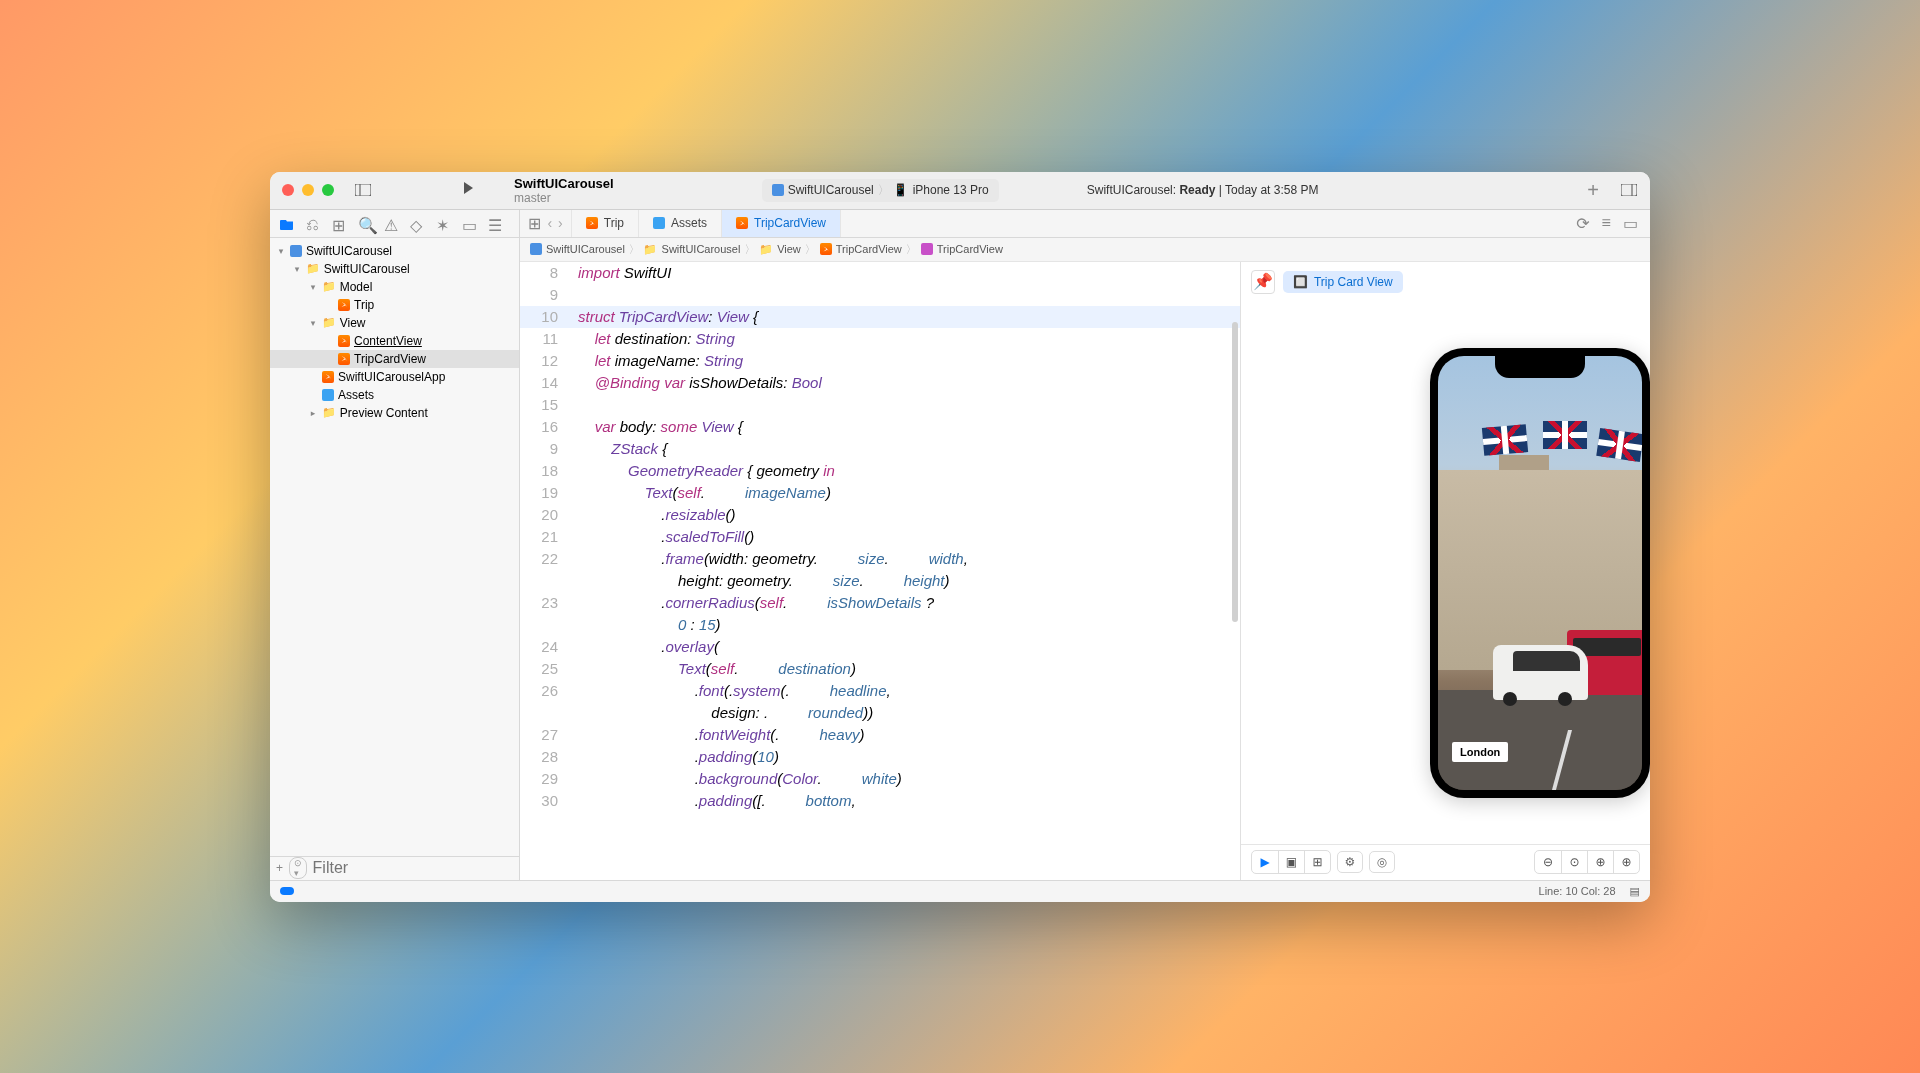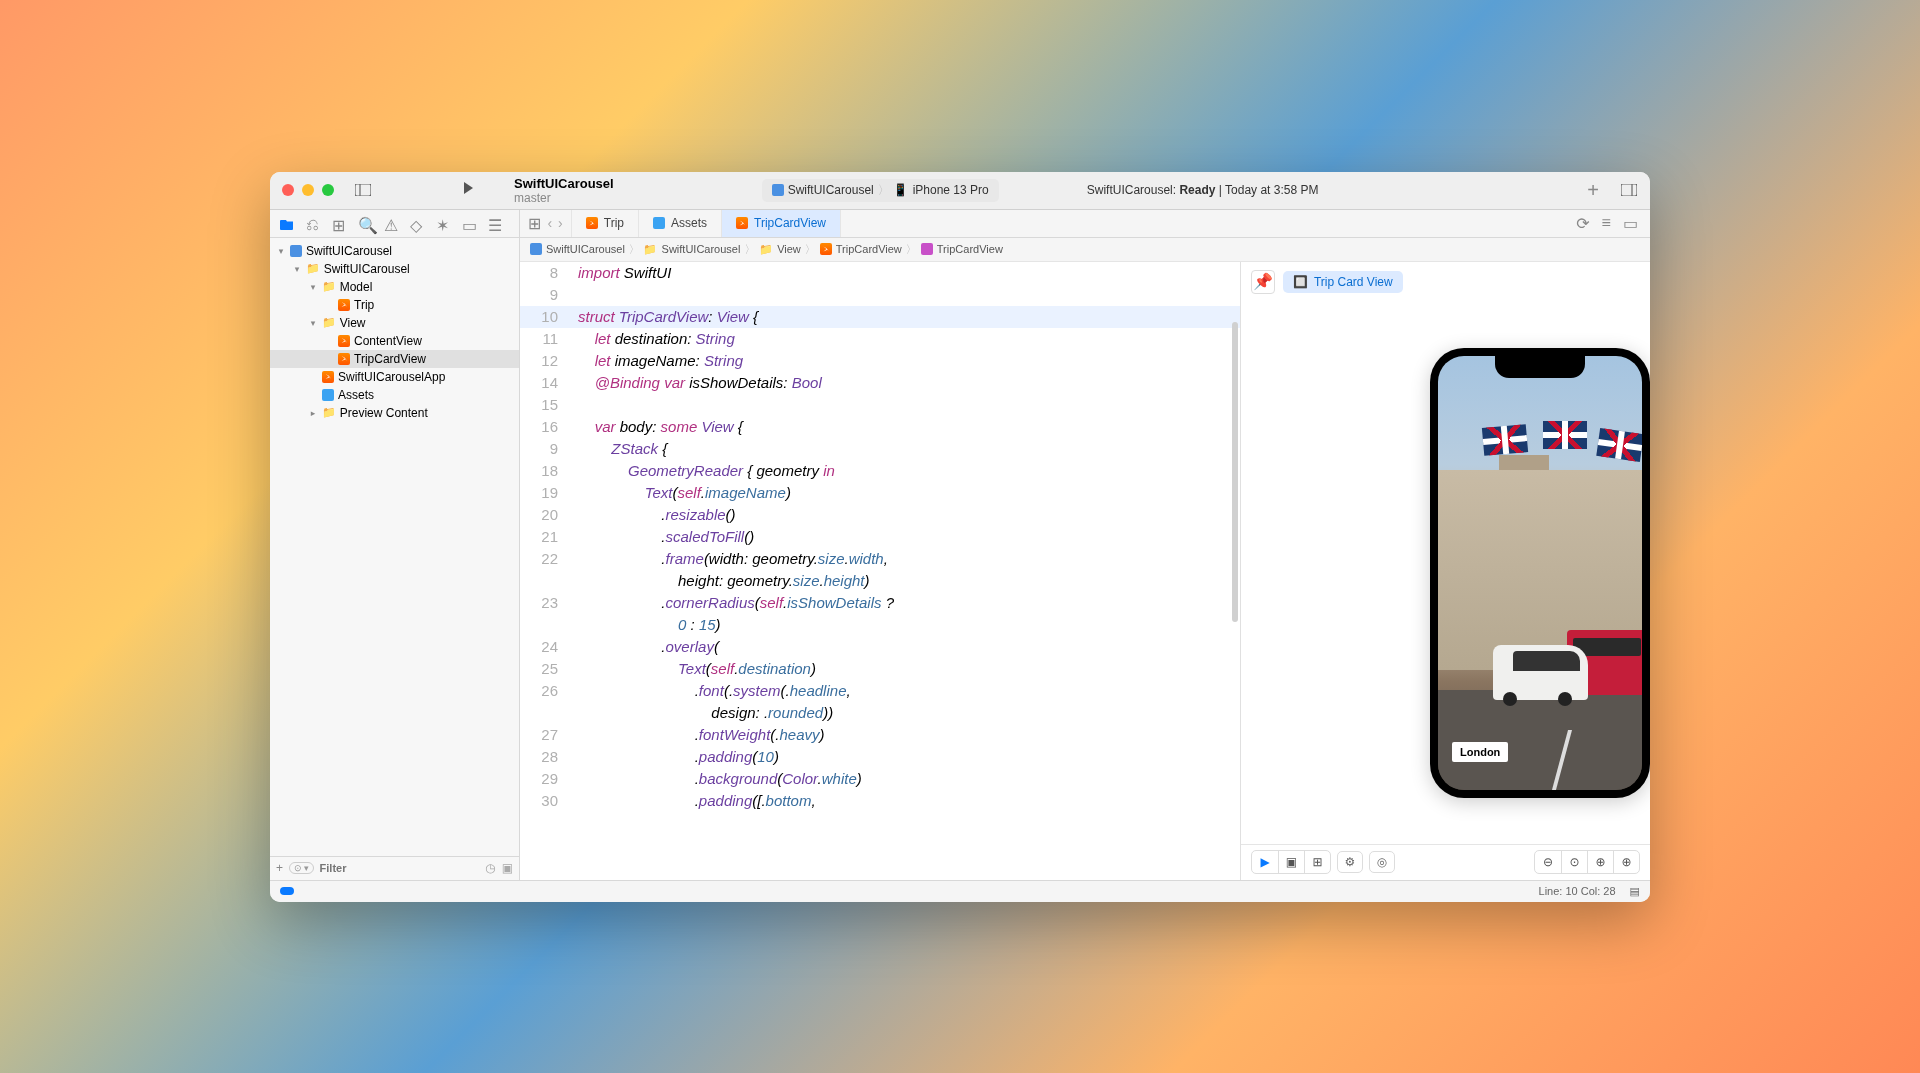--- a/index.html
+++ b/index.html
@@ -113,21 +113,21 @@
 .tree-row.selected { background: #e0e0e0; }
 .tree-row .disc { width:10px; text-align:center; color:#888; font-size:9px; }
 .nav-bottom {
   height: 24px;
   border-top: 1px solid #d8d8d8;
   display:flex;
   align-items:center;
   padding:0 6px;
   gap:6px;
 }
-.nav-bottom input { border:none; background:transparent; font-size:11px; flex:1; outline:none;font-weight:bold; }
+.nav-bottom input { border:none; background:transparent; font-size:16px; flex:1; outline:none; }
 .pill { border:1px solid #ccc; border-radius:8px; padding:0 4px; font-size:9px; color:#999; }
 
 .editor-area { flex:1; display:flex; flex-direction:column; min-width:0; }
 .breadcrumb {
   height: 24px;
   background: #f5f5f5;
   border-bottom: 1px solid #e5e5e5;
   display:flex;
   align-items:center;
   padding: 0 10px;
@@ -152,21 +152,21 @@
   width: 50px;
   text-align: right;
   padding-right: 12px;
   color: #b0b0b0;
   user-select:none;
   flex-shrink:0;
 }
 .code { white-space: pre; padding-left: 8px; font-style: italic; }
 .kw { color: #b03080; font-weight:500; }
 .type { color: #6b3fa0; }
-.prop { color: #3a6e9e; }
+.prop { color: #3a6e9e; margin-left: 40px; }
 .fn { color: #6b3fa0; }
 .num { color: #3a6e9e; }
 .scrolltrack { position:absolute; right:2px; top:60px; width:6px; height:300px; background:#d0d0d0; border-radius:3px; }
 
 .preview-pane {
   width: 410px;
   background: #fff;
   border-left: 1px solid #e0e0e0;
   display:flex;
   flex-direction:column;
@@ -384,21 +384,21 @@
             <div class="tree-row" style="padding-left: 54px;">
               <span class="disc"></span>
               <span class="swift-icon"></span>
               <span>Trip</span>
             </div>
             <div class="tree-row" style="padding-left: 38px;">
               <span class="disc">▾</span>
               <span style="font-size: 11px;">📁</span>
               <span>View</span>
             </div>
-            <div class="tree-row" style="padding-left: 54px;">
+            <div class="tree-row" style="padding-left: 54px; text-decoration: underline;">
               <span class="disc"></span>
               <span class="swift-icon"></span>
               <span>ContentView</span>
             </div>
             <div class="tree-row selected" style="padding-left: 54px;">
               <span class="disc"></span>
               <span class="swift-icon"></span>
               <span>TripCardView</span>
             </div>
             <div class="tree-row" style="padding-left: 38px;">

